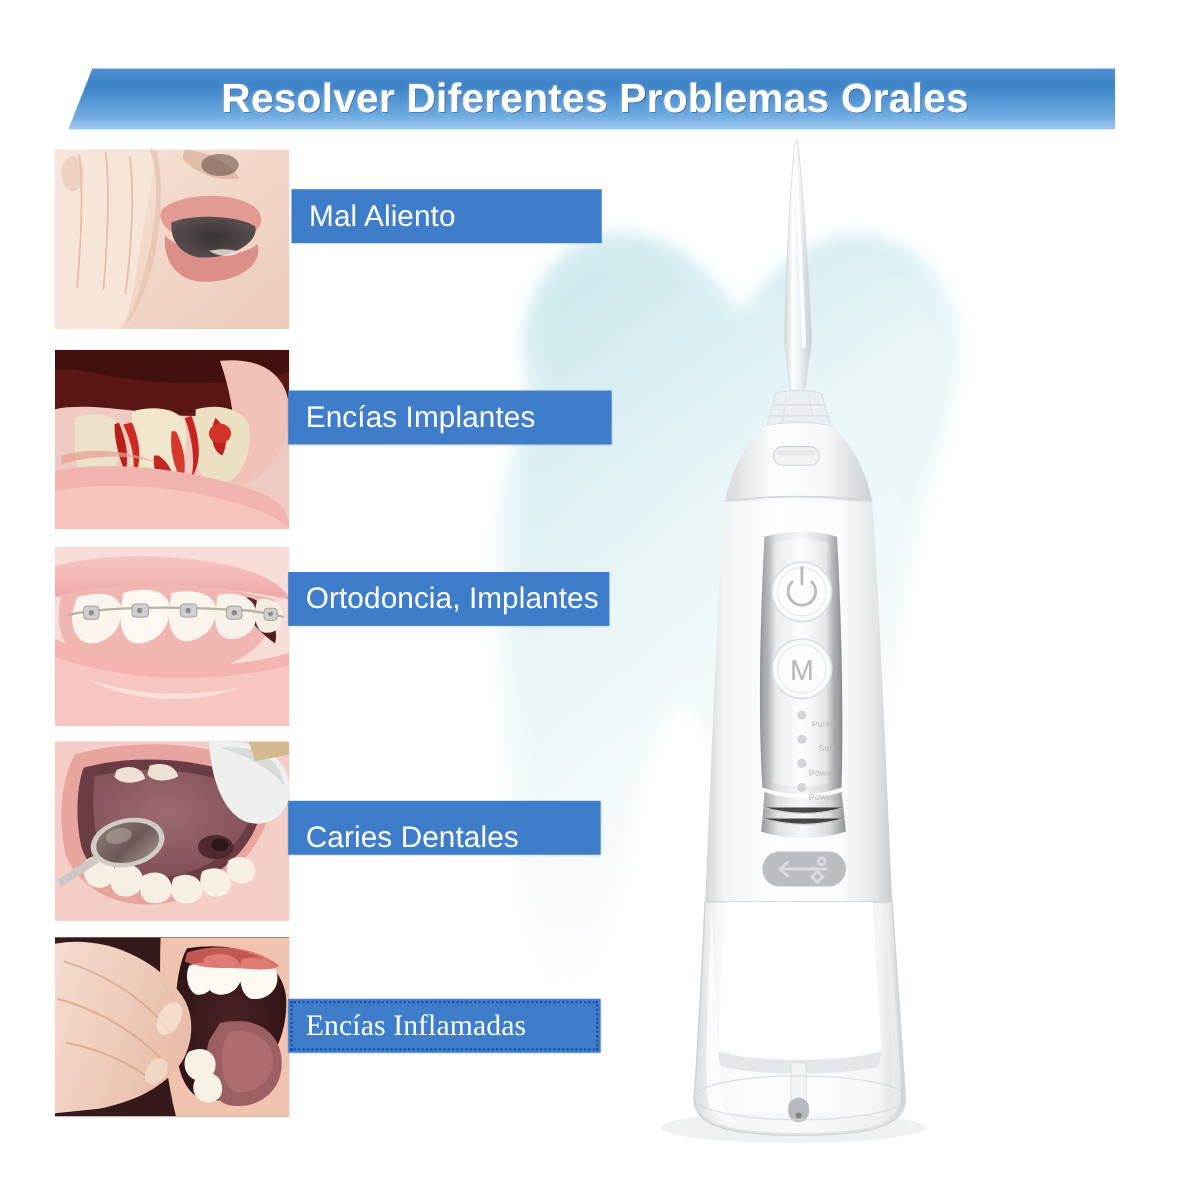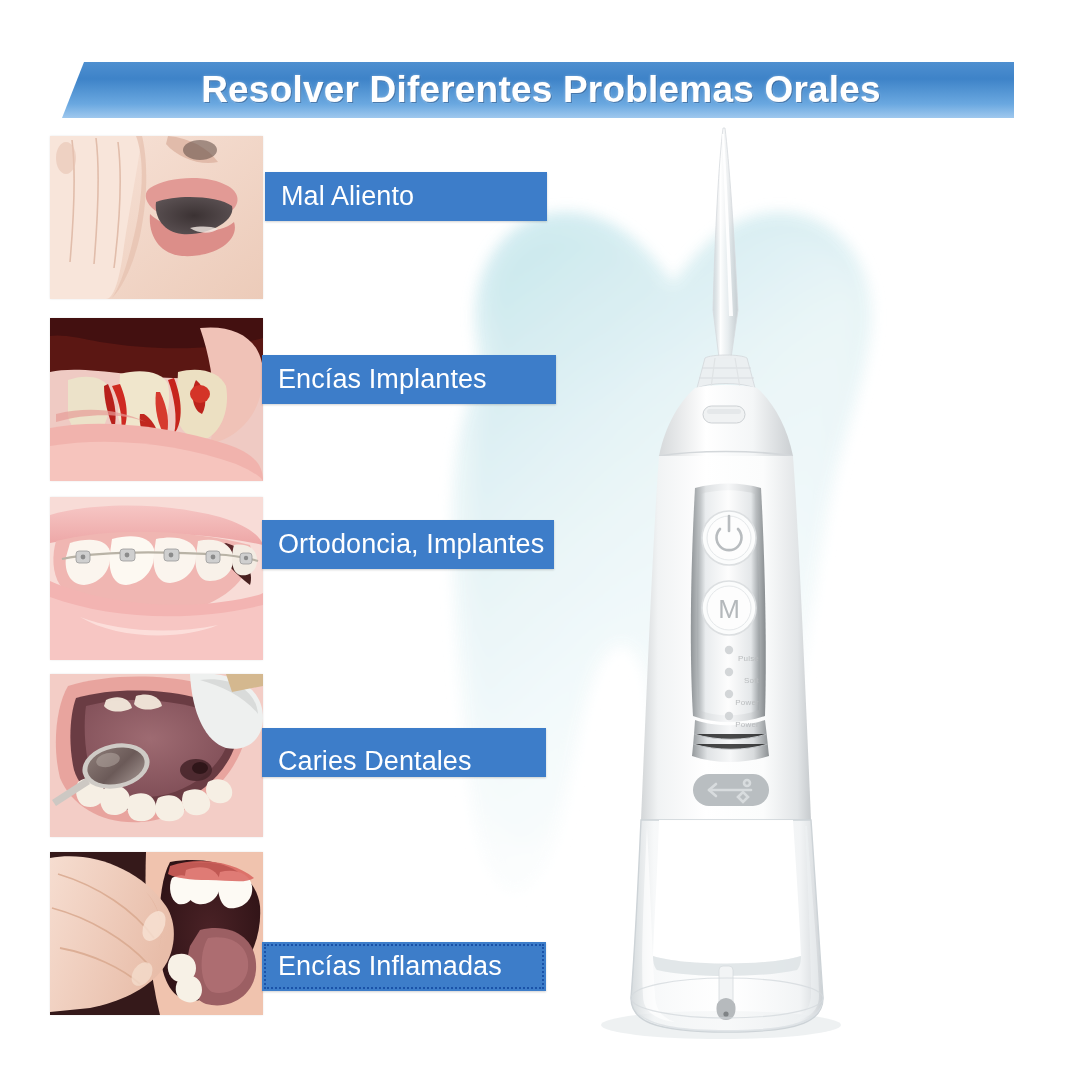--- a/index.html
+++ b/index.html
@@ -402,21 +402,21 @@
               <path d="M2,56 C40,66 76,88 98,112"></path>
               <path d="M10,96 C42,102 72,116 90,132"></path>
             </g>
             <path d="M96,40 C112,58 116,84 106,104 C116,84 112,56 96,40 Z" fill="#dda88f" opacity="0.7"></path>
 
             <ellipse cx="104" cy="74" rx="10" ry="16" transform="rotate(28 104 74)" fill="#f7e2d4" opacity="0.8"></ellipse>
             <ellipse cx="92" cy="122" rx="9" ry="13" transform="rotate(35 92 122)" fill="#f4ddcd" opacity="0.75"></ellipse>
           </svg>
         </div>
       </div>
-      <div class="tag selected" style="left:262px;top:942px;width:252px;">
+      <div class="tag selected" style="left:262px;top:908px;width:252px;font-family:Liberation Serif, serif;">
         <span>Encías Inflamadas</span>
       </div>
     </div>
 
   </div>
 
   <div class="device">
     <svg viewBox="0 0 330 920" xmlns="http://www.w3.org/2000/svg">
       <defs>
         <linearGradient id="bodyG" x1="0" y1="0" x2="1" y2="0">

